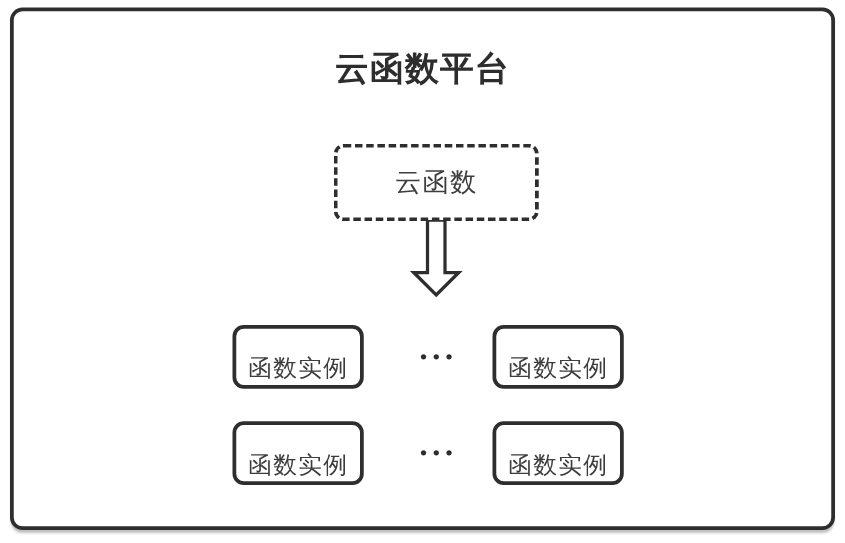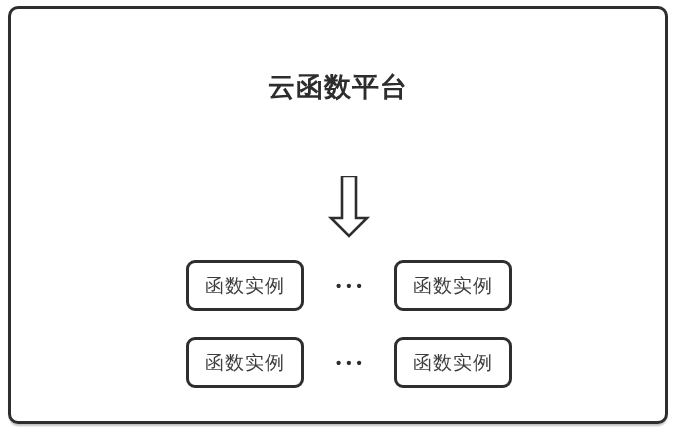--- a/index.html
+++ b/index.html
@@ -30,21 +30,20 @@
   .title {
     position: absolute;
     left: 0;
     top: 28px;
     width: 100%;
     text-align: center;
     font-size: 27px;
     font-weight: bold;
     color: #2d2d2d;
     letter-spacing: 1px;
-    margin-top: 32px;
   }
   .dashed-box {
     position: absolute;
     left: 256px;
     top: 106px;
     width: 164px;
     height: 62px;
     box-sizing: border-box;
     border: 3px dashed #2e2e2e;
     border-radius: 8px;
@@ -58,28 +57,28 @@
   }
   .arrow {
     position: absolute;
     left: 316px;
     top: 167px;
     width: 44px;
     height: 62px;
   }
   .inst-box {
     position: absolute;
-    width: 118px;
+    width: 105px;
     height: 51px;
     box-sizing: border-box;
     border: 3px solid #2e2e2e;
     border-radius: 9px;
     background: #ffffff;
     display: flex;
-    align-items: center;
+    align-items: flex-end;
     justify-content: center;
     font-size: 19px;
     color: #3d3d3d;
     letter-spacing: 1px;
   }
   .inst-r1c1 { left: 175px; top: 251px; }
   .inst-r1c2 { left: 383px; top: 251px; }
   .inst-r2c1 { left: 175px; top: 328px; }
   .inst-r2c2 { left: 383px; top: 328px; }
   .dots {
@@ -106,20 +105,23 @@
   }
 </style>
 </head>
 <body>
 
 <div class="canvas">
   <div class="frame">
 
     <div class="title">云函数平台</div>
 
+    <div class="dashed-box">
+      <span>云函数</span>
+    </div>
 
     <svg class="arrow" viewBox="0 0 44 62">
       <polygon points="15,0 29,0 29,42 40,42 22,60 4,42 15,42" fill="#ffffff" stroke="#2e2e2e" stroke-width="2.6" stroke-linejoin="miter"></polygon>
     </svg>
 
     <div class="inst-box inst-r1c1">
       <span>函数实例</span>
     </div>
 
     <div class="dots dots-r1">•••</div>

